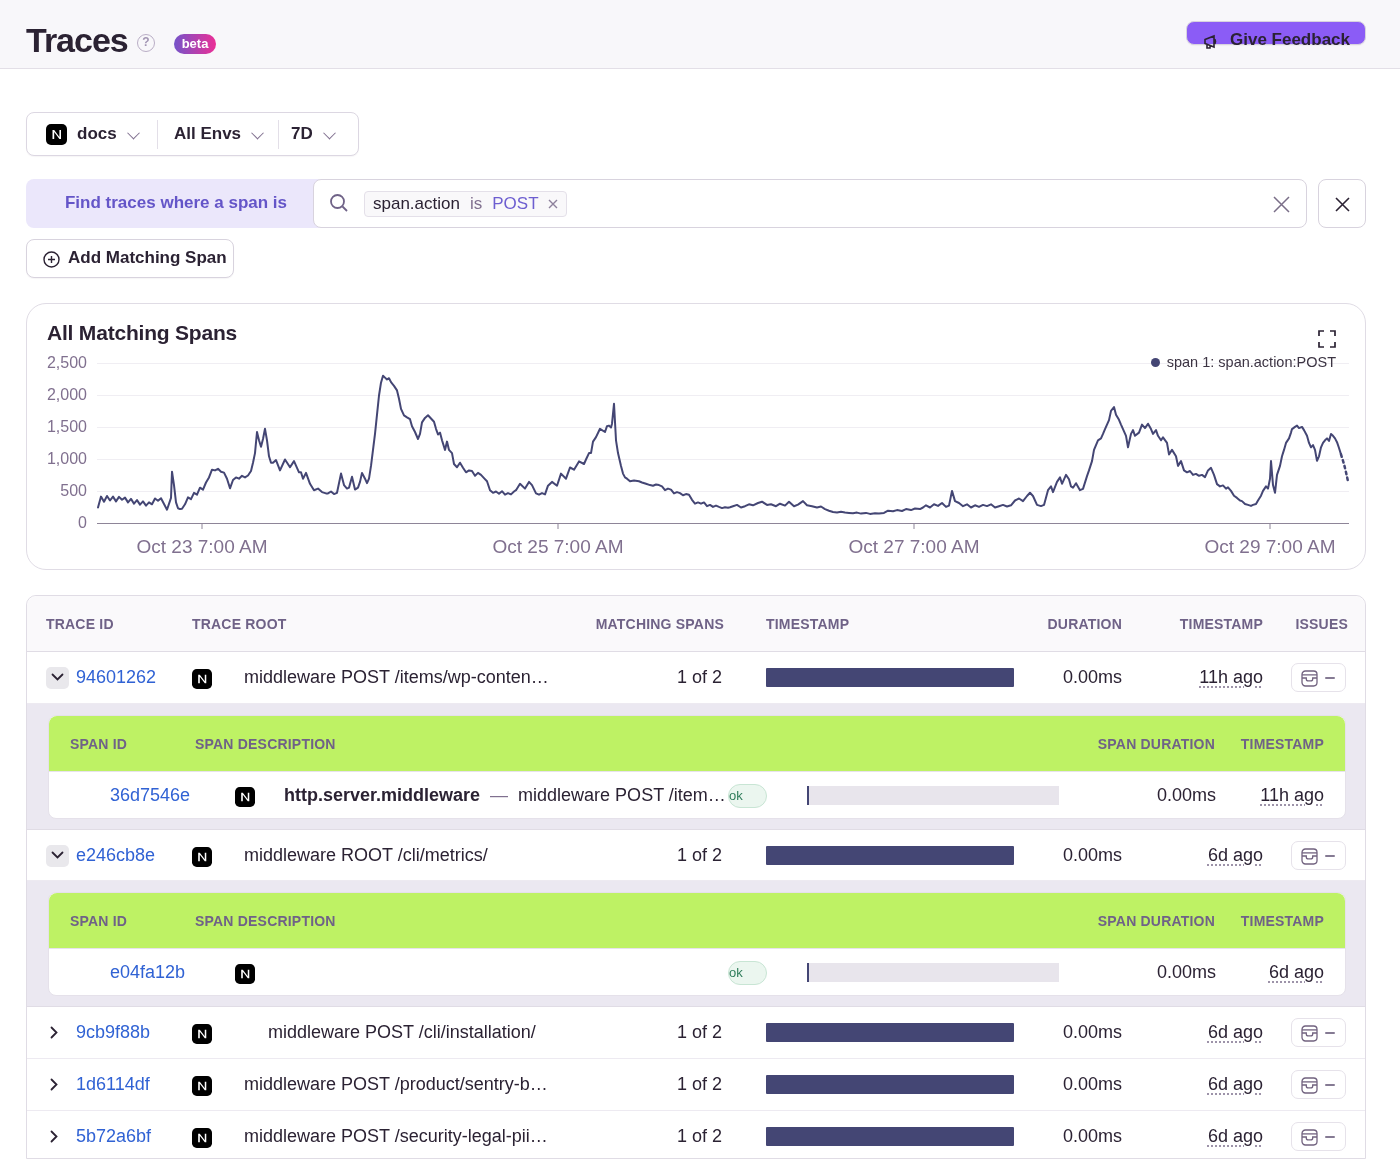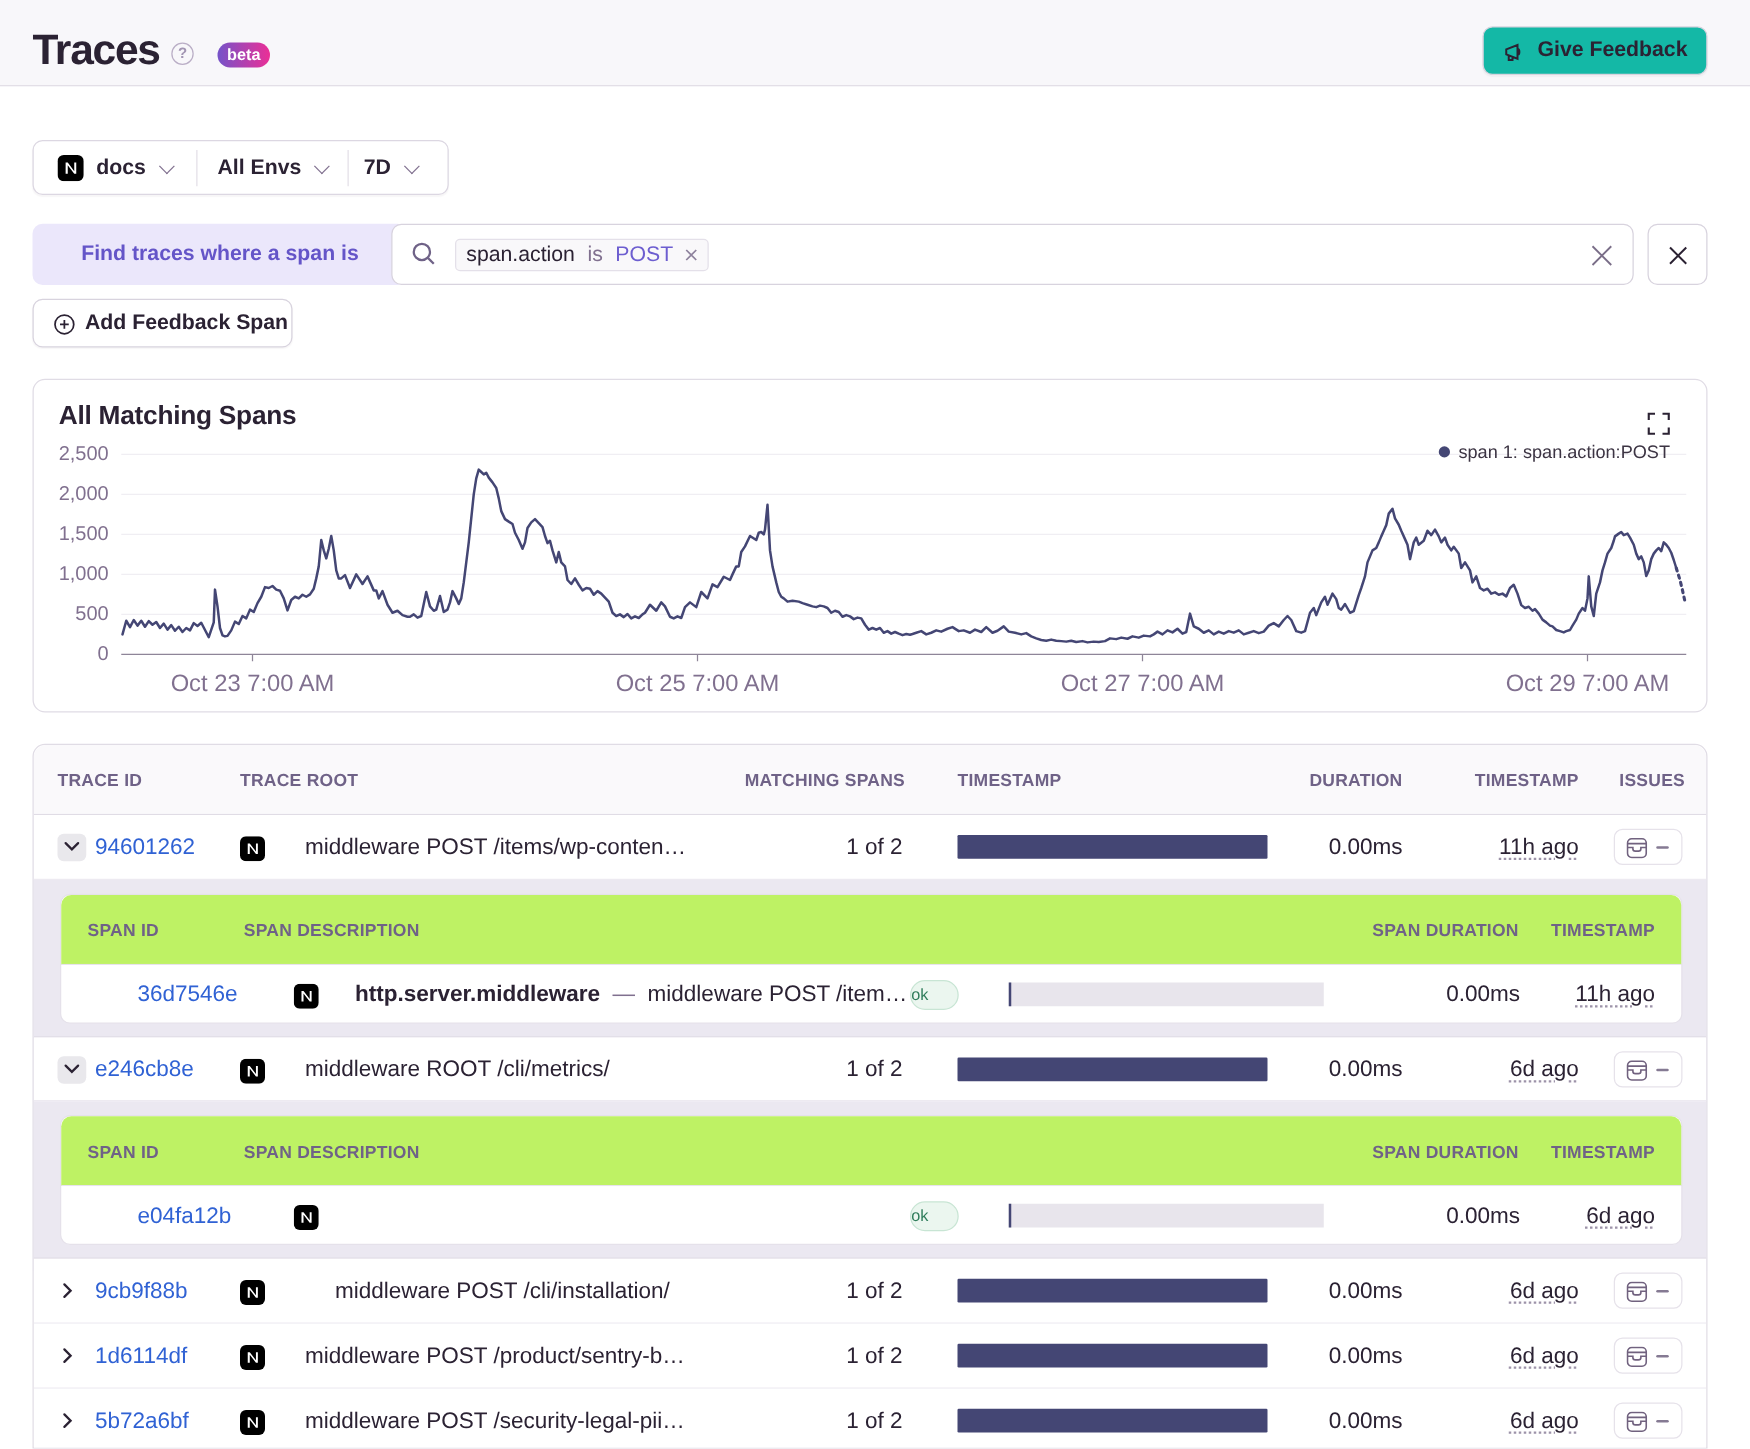--- a/index.html
+++ b/index.html
@@ -4,41 +4,41 @@
 <style>
 * { margin:0; padding:0; box-sizing:border-box; }
 html,body { width:1400px; height:1159px; background:#fff; }
 body { font-family:"Liberation Sans", sans-serif; color:#2b2233; position:relative; overflow:hidden; }
 
 
 .topbar { position:absolute; left:0; top:0; width:1400px; height:69px; background:#f8f7fa; border-bottom:1px solid #e3dfe7; }
 .title { position:absolute; left:26px; top:21px; font-size:34px; font-weight:bold; color:#2b2233; letter-spacing:-1px; }
 .qcircle { position:absolute; left:137px; top:34px; width:18px; height:18px; border:1.5px solid #baaec6; border-radius:50%; color:#a295b3; font-size:12px; font-weight:bold; text-align:center; line-height:15px; }
 .beta { position:absolute; left:174px; top:34px; width:42px; height:20px; border-radius:10px; background:linear-gradient(90deg,#7553c9,#eb2f96); color:#fff; font-size:13px; font-weight:bold; text-align:center; line-height:19px; }
-.fbbtn { position:absolute; left:1186px; top:21px; width:180px; height:39px; background:#14b8a6; border:1px solid #d8d3de; border-radius:8px; box-shadow:0 1px 1px rgba(40,30,60,.04); }
+.fbbtn { position:absolute; left:1186px; top:21px; width:180px; height:24px; background:#8b5cf6; border:1px solid #d8d3de; border-radius:8px; box-shadow:0 1px 1px rgba(40,30,60,.04); }
 .fbbtn span { position:absolute; left:43px; top:8px; font-size:17px; font-weight:bold; color:#2b2233; }
 .fbbtn svg { position:absolute; left:16px; top:10px; }
 
 
 .filterbar { position:absolute; left:26px; top:112px; width:333px; height:44px; background:#fff; border:1px solid #dcd7e2; border-radius:8px; box-shadow:0 1px 1px rgba(40,30,60,.04); }
 .filterbar .seg { position:absolute; top:0; height:100%; display:flex; align-items:center; }
 .filterbar .divider { position:absolute; top:7px; width:1px; height:29px; background:#e3dfe8; }
 .fblabel { font-size:17px; font-weight:bold; color:#2b2233; }
 .chev { display:inline-block; width:9px; height:9px; border-right:1.8px solid #80708f; border-bottom:1.8px solid #80708f; transform:rotate(45deg) translate(-1px,-1px); }
 
 
 .findlabel { position:absolute; left:26px; top:179px; width:300px; height:49px; background:#ebe7fb; border-radius:8px; color:#6455c8; font-size:17px; font-weight:bold; text-align:center; line-height:48px; }
 .searchbox { position:absolute; left:313px; top:179px; width:994px; height:49px; background:#fff; border:1px solid #d8d3de; border-radius:8px; }
 .token { position:absolute; left:50px; top:11px; height:26px; background:#f9f8fa; border:1px solid #e4e0e9; border-radius:4px; display:flex; align-items:center; padding:0 8px; font-size:17px; }
 .xsquare { position:absolute; left:1318px; top:179px; width:48px; height:49px; background:#fff; border:1px solid #d8d3de; border-radius:8px; }
 .addspan { position:absolute; left:26px; top:239px; width:208px; height:39px; background:#fff; border:1px solid #d8d3de; border-radius:8px; box-shadow:0 1px 1px rgba(40,30,60,.04); }
 .addspan span { position:absolute; left:41px; top:8px; font-size:17px; font-weight:bold; color:#2b2233; }
 
 
-.chartcard { position:absolute; left:26px; top:303px; width:1340px; height:267px; background:#fff; border:1px solid #e0dce5; border-radius:10px; }
+.chartcard { position:absolute; left:26px; top:303px; width:1340px; height:267px; background:#fff; border:1px solid #e0dce5; border-radius:20px; }
 .charttitle { position:absolute; left:20px; top:17px; font-size:21px; font-weight:bold; color:#2b2233; letter-spacing:-0.2px; }
 .legend { position:absolute; right:29px; top:50px; font-size:14.5px; color:#3c3443; z-index:2; }
 .legend .dot { display:inline-block; width:9px; height:9px; border-radius:50%; background:#444674; margin-right:7px; }
 .fsicon { position:absolute; right:28px; top:25px; }
 
 
 .tbl { position:absolute; left:26px; top:595px; width:1340px; height:564px; background:#fff; border:1px solid #e0dce5; border-radius:10px 10px 0 0; overflow:hidden; }
 .thead { position:relative; height:56px; background:#faf9fb; border-bottom:1px solid #e0dce5; border-radius:10px 10px 0 0; }
 .th { position:absolute; top:0; height:56px; line-height:56px; font-size:14px; font-weight:bold; color:#6f6287; letter-spacing:0.2px; }
 .trow { position:relative; height:52px; background:#fff; border-bottom:1px solid #edeaf1; font-size:18px; }
@@ -122,21 +122,21 @@
   <svg style="position:absolute;left:16px;top:17px;" width="15" height="15" viewBox="0 0 15 15" stroke="#2b2233" stroke-width="1.6">
       <path d="M1 1 L14 14 M14 1 L1 14"></path>
     </svg>
 </div>
 
 <div class="addspan">
   <svg style="position:absolute;left:16px;top:11px;" width="17" height="17" viewBox="0 0 17 17" fill="none" stroke="#2b2233" stroke-width="1.4">
       <circle cx="8.5" cy="8.5" r="7.5"></circle>
       <path d="M8.5 5 V12 M5 8.5 H12"></path>
     </svg>
-  <span>Add Feedback Span</span>
+  <span>Add Matching Span</span>
 </div>
 
 <div class="chartcard">
   <div class="charttitle">All Matching Spans</div>
   <svg class="fsicon" width="20" height="20" viewBox="0 0 20 20" fill="none" stroke="#2b2233" stroke-width="1.7">
     <path d="M2 7 V2 H7 M13 2 H18 V7 M18 13 V18 H13 M7 18 H2 V13"></path>
   </svg>
   <div class="legend"><span class="dot"></span>span 1: span.action:POST</div>
   <svg style="position:absolute;left:0;top:0;" width="1338" height="265" viewBox="0 0 1338 265" fill="none">
   <g stroke="#f0eef3" stroke-width="1">

